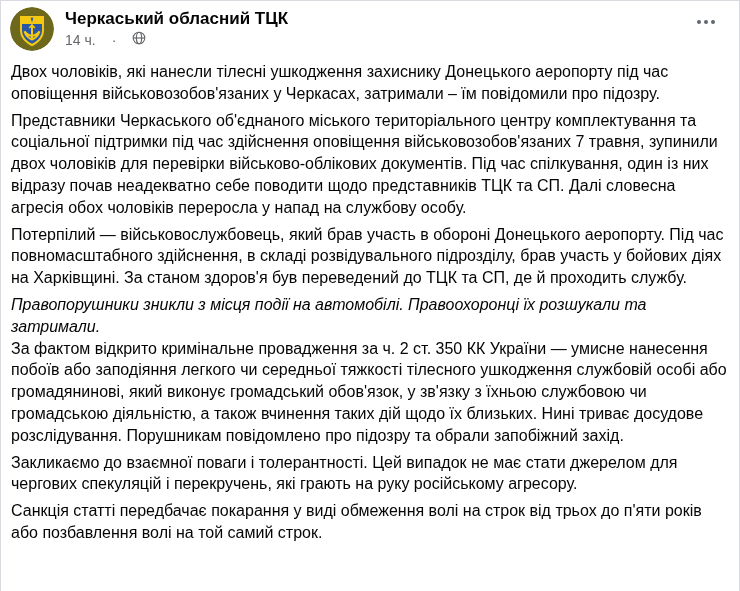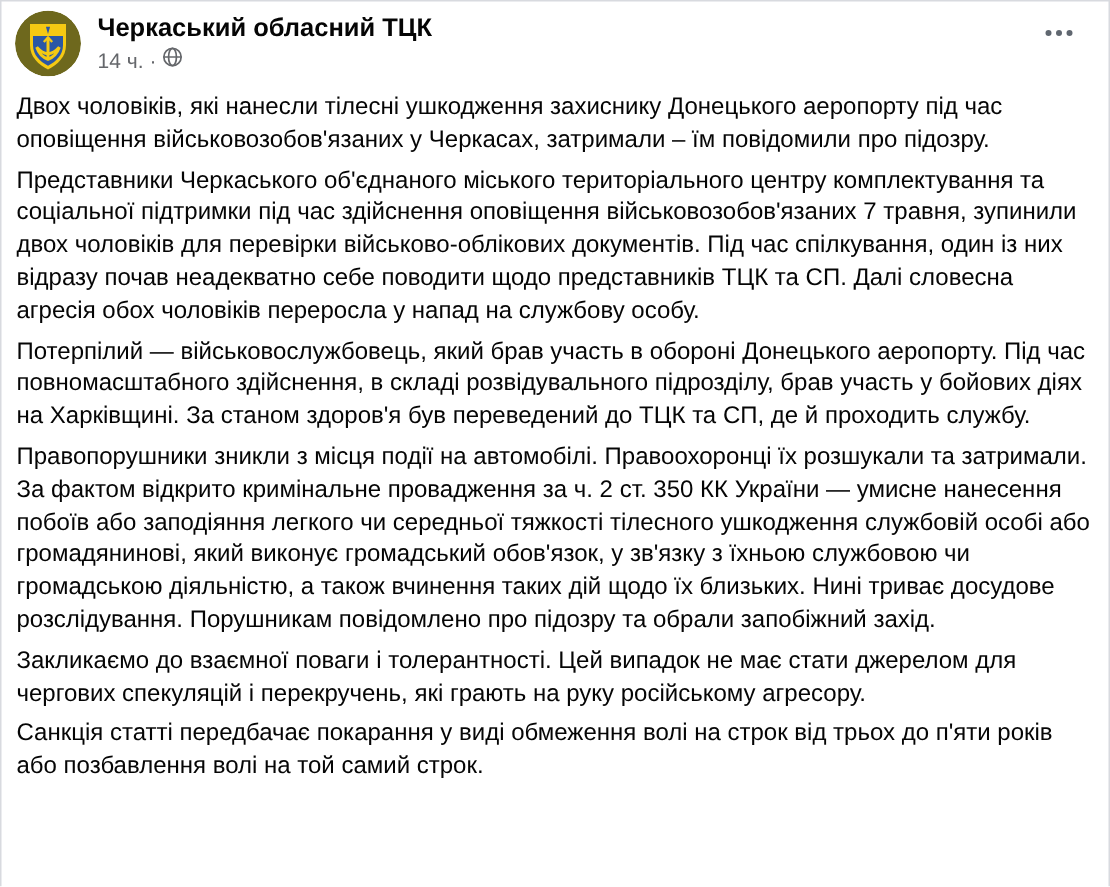--- a/index.html
+++ b/index.html
@@ -40,21 +40,21 @@
   .page-name {
     font-size: 17px;
     font-weight: bold;
     color: var(--title_text, #050505);
     line-height: 20px;
     cursor: pointer;
   }
   .meta {
     display: flex;
     align-items: center;
-    gap: 4px;
+    gap: 16px;
     margin-top: 1px;
     font-size: 14px;
     line-height: 18px;
     color: var(--meta_text, #65676b);
   }
   .meta .globe { display: inline-block; margin-top: 1px; }
   .more-btn {
     position: absolute;
     top: 13px;
     right: 20px;
@@ -70,21 +70,21 @@
     border-radius: 50%;
     background: var(--dots, #606770);
   }
   .post-body {
     padding: 10px 12px 0 10px;
     font-size: 16px;
     line-height: 21.8px;
     color: var(--body_text, #050505);
   }
   .post-body p { margin: 0 0 5px 0; }
-  .post-body p.tight { margin-bottom: 0; }
+  .post-body p.tight { margin-bottom: 0; font-style: italic; }
 </style>
 </head>
 <body>
 
 <div class="post">
 
   <div class="post-header">
 
     <div class="avatar">
       <svg width="44" height="44" viewBox="0 0 44 44">

